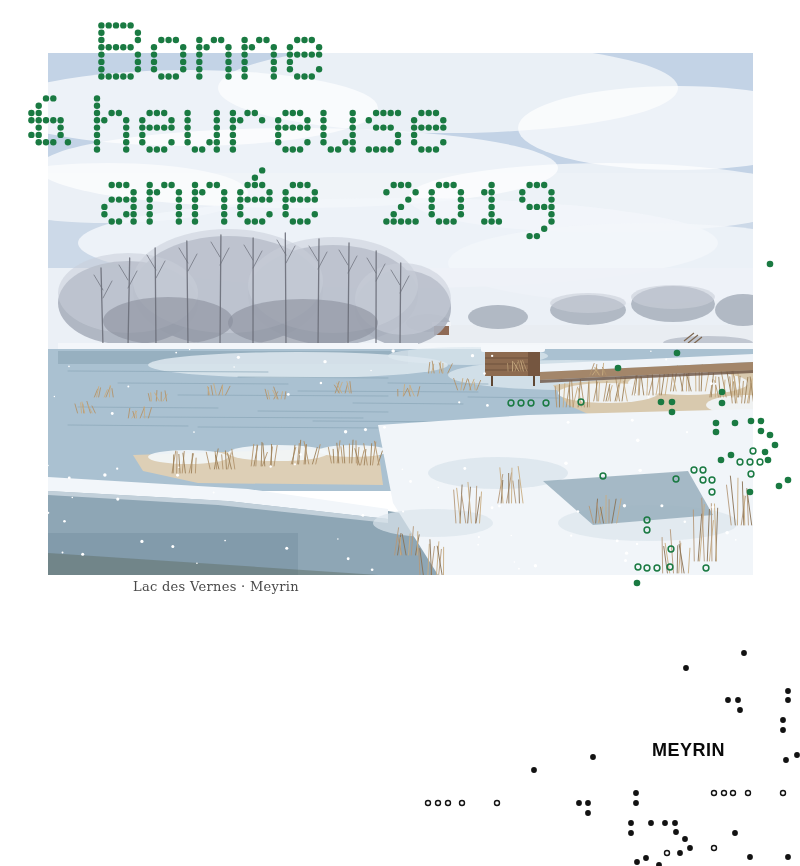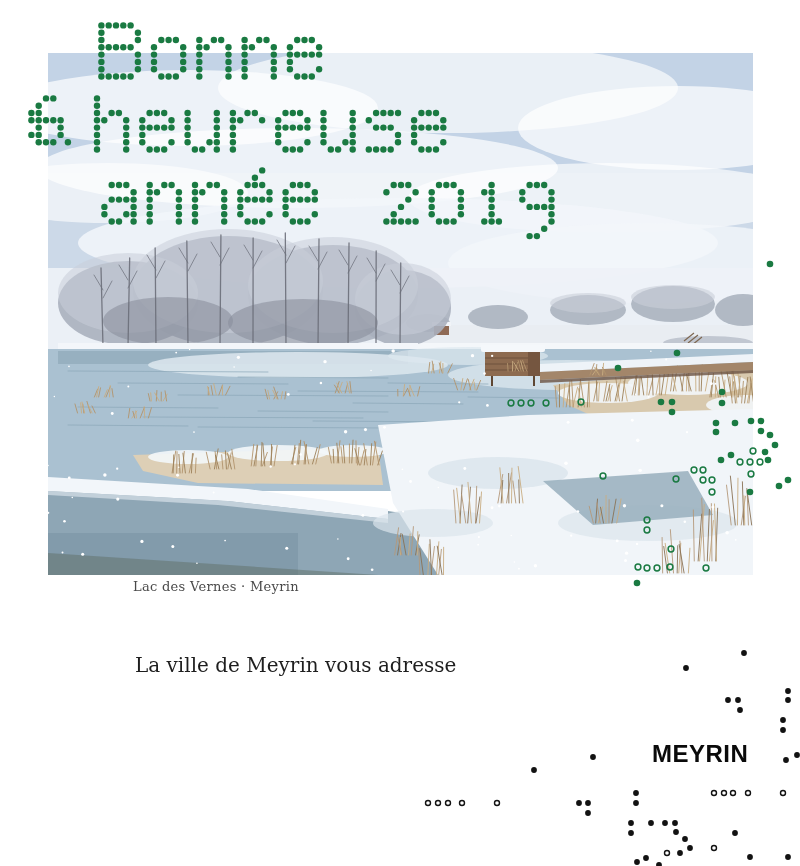--- a/index.html
+++ b/index.html
@@ -7,21 +7,21 @@
         font-family:"DejaVu Serif",serif;}
   .photo{position:absolute;left:48px;top:53px;width:705px;height:522px;overflow:hidden;}
   .photo svg{display:block;}
   .title-svg{position:absolute;left:0;top:0;pointer-events:none;}
   .dots-svg{position:absolute;left:0;top:0;pointer-events:none;}
   .caption{position:absolute;left:133px;top:579px;font-size:13px;letter-spacing:.3px;
            color:#4a4a4a;}
   .greeting{position:absolute;left:135px;top:651px;font-size:20px;line-height:28px;
             color:#1e1e1e;}
   .logo{position:absolute;left:652px;top:740px;font-family:"Liberation Sans",sans-serif;
-        font-weight:bold;font-size:24px;letter-spacing:.5px;color:#0a0a0a;}
+        font-weight:bold;font-size:18px;letter-spacing:.5px;color:#0a0a0a;}
 </style>
 </head>
 <body>
 
 <div class="card">
 
   <div class="photo">
     <svg width="705" height="522" viewBox="0 0 705 522">
 
       <rect x="0" y="0" width="705" height="310" fill="#ccd9e8"></rect>
@@ -975,17 +975,16 @@
       <circle cx="448" cy="803" r="2.5" fill="none" stroke="#121212" stroke-width="1.4"></circle>
       <circle cx="462" cy="803" r="2.5" fill="none" stroke="#121212" stroke-width="1.4"></circle>
       <circle cx="497" cy="803" r="2.5" fill="none" stroke="#121212" stroke-width="1.4"></circle>
       <circle cx="667" cy="853" r="2.5" fill="none" stroke="#121212" stroke-width="1.4"></circle>
       <circle cx="714" cy="848" r="2.5" fill="none" stroke="#121212" stroke-width="1.4"></circle>
     </svg>
 
   <div class="caption">Lac des Vernes · Meyrin</div>
 
   <div class="greeting">
-    <div>La ville de Meyrin vous adresse</div>
   </div>
 
   <div class="logo">MEYRIN</div>
 </div>
 
 </body></html>

